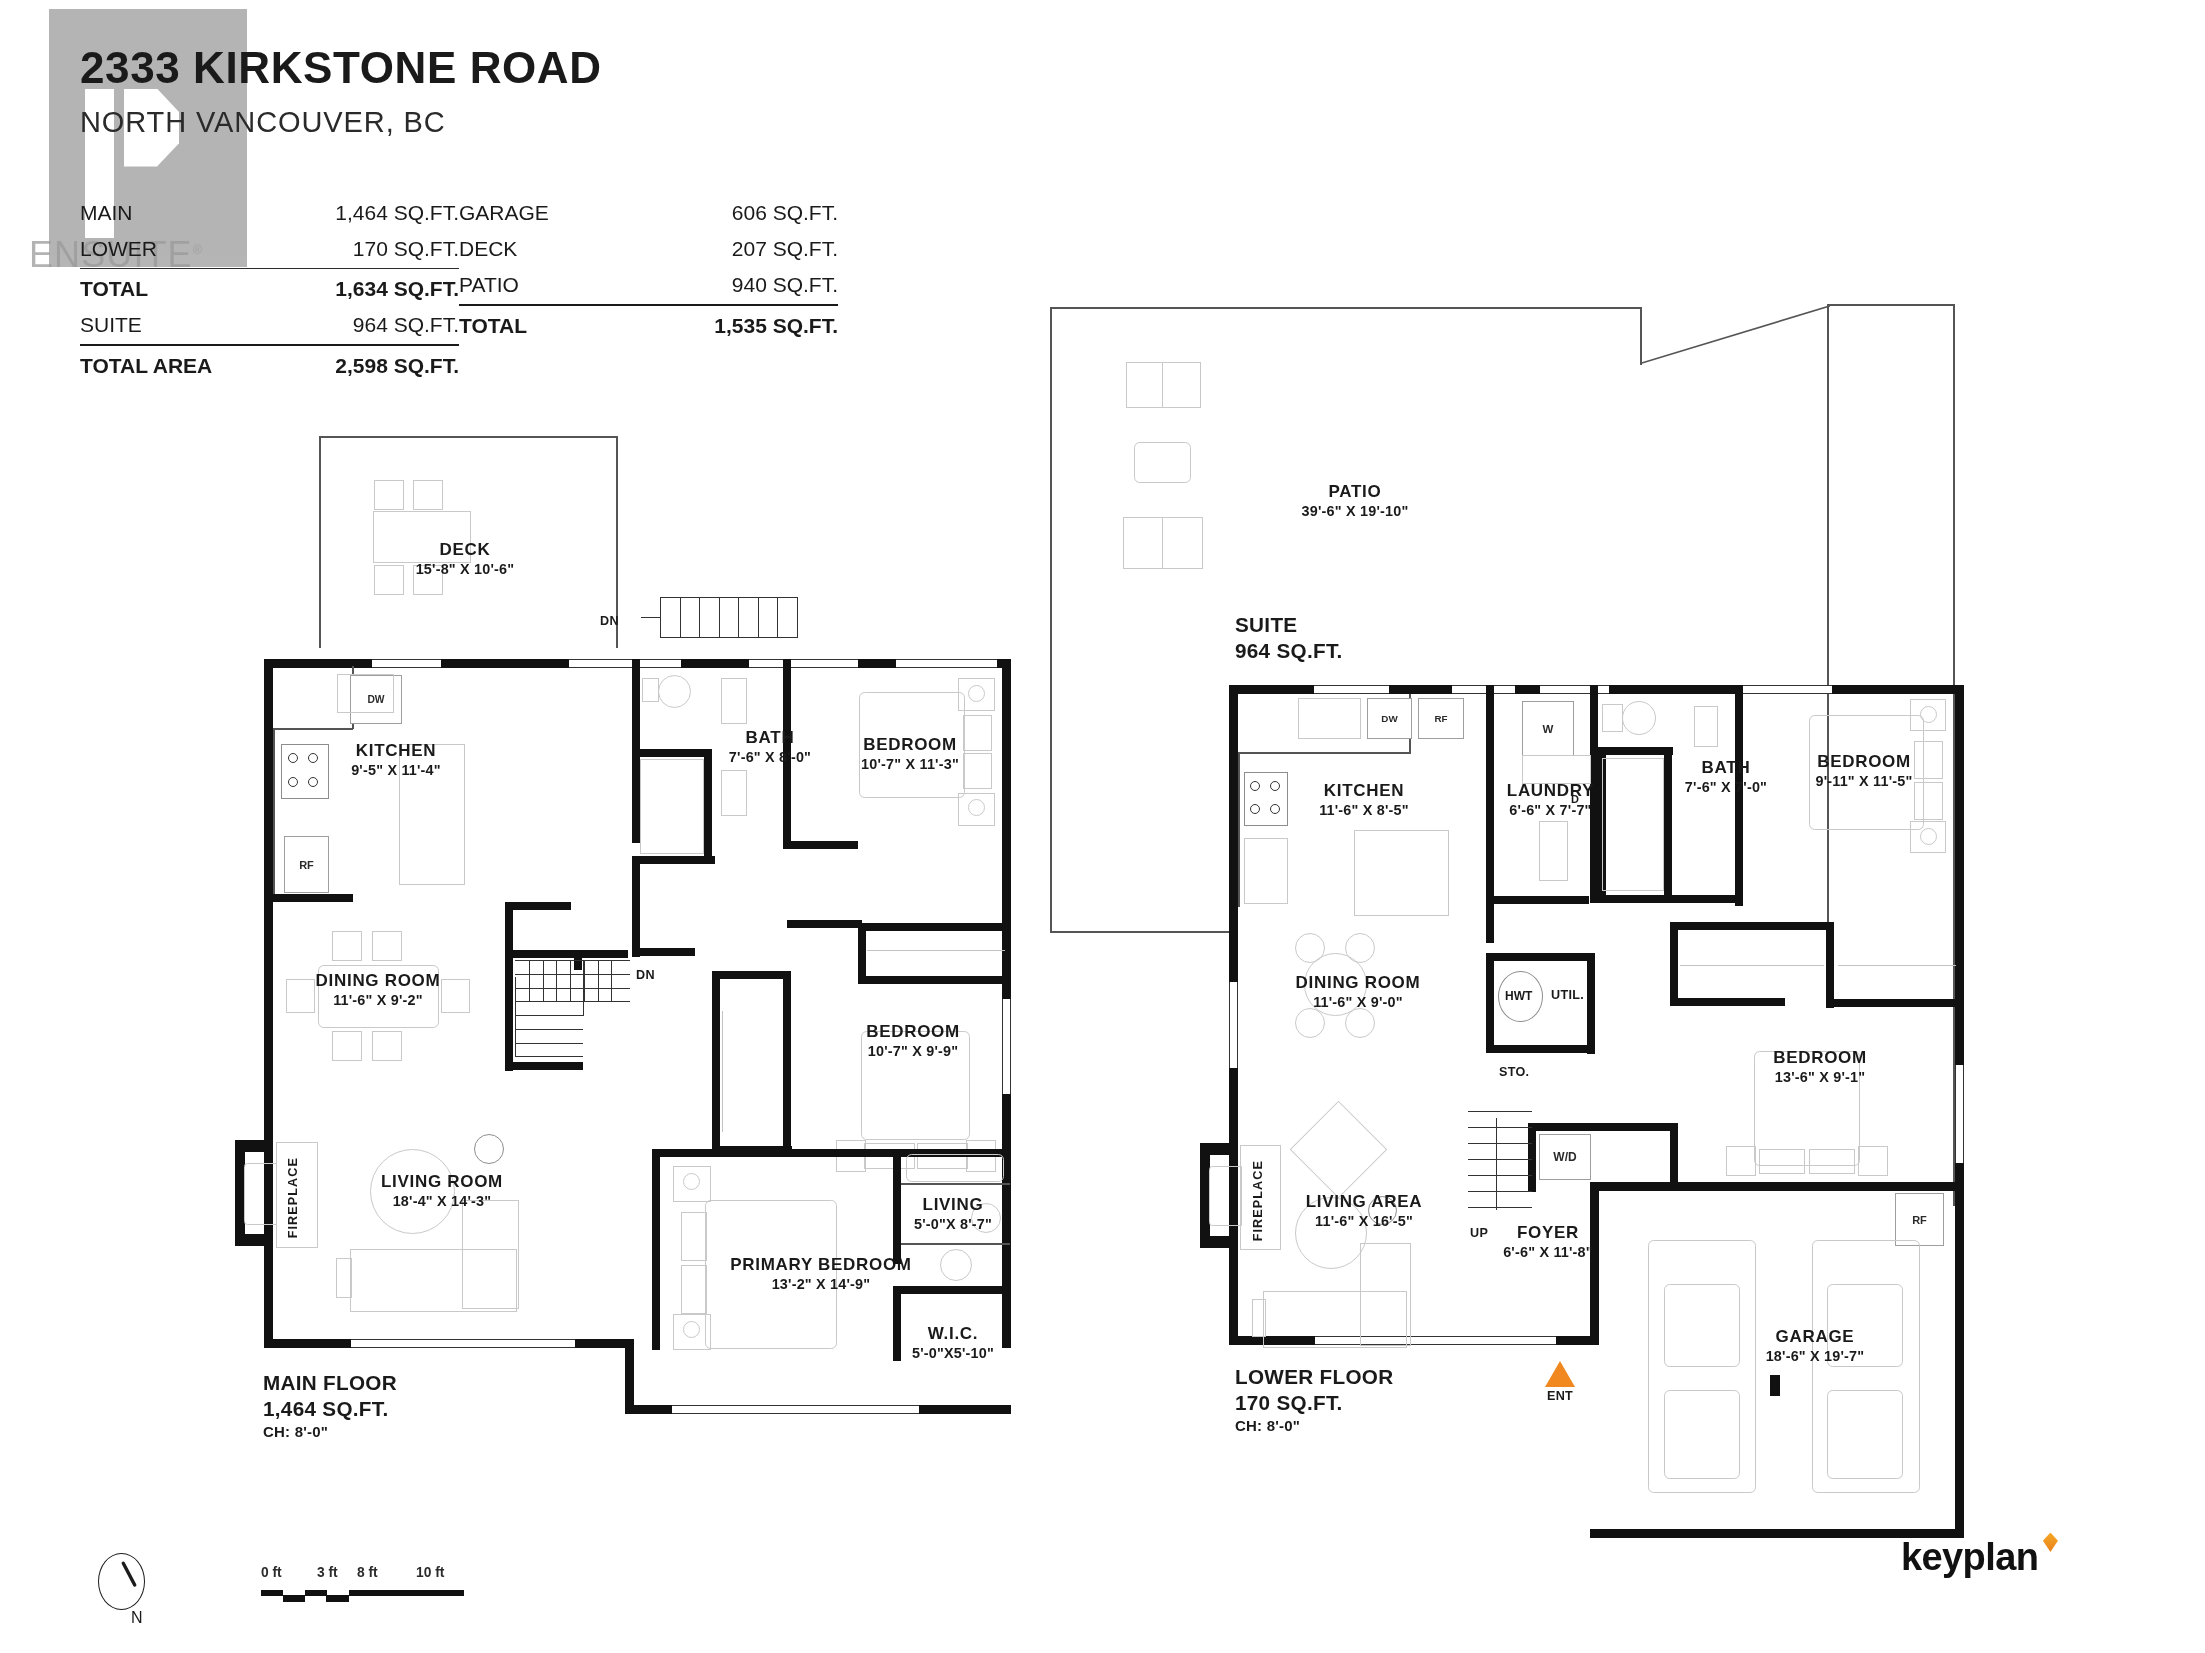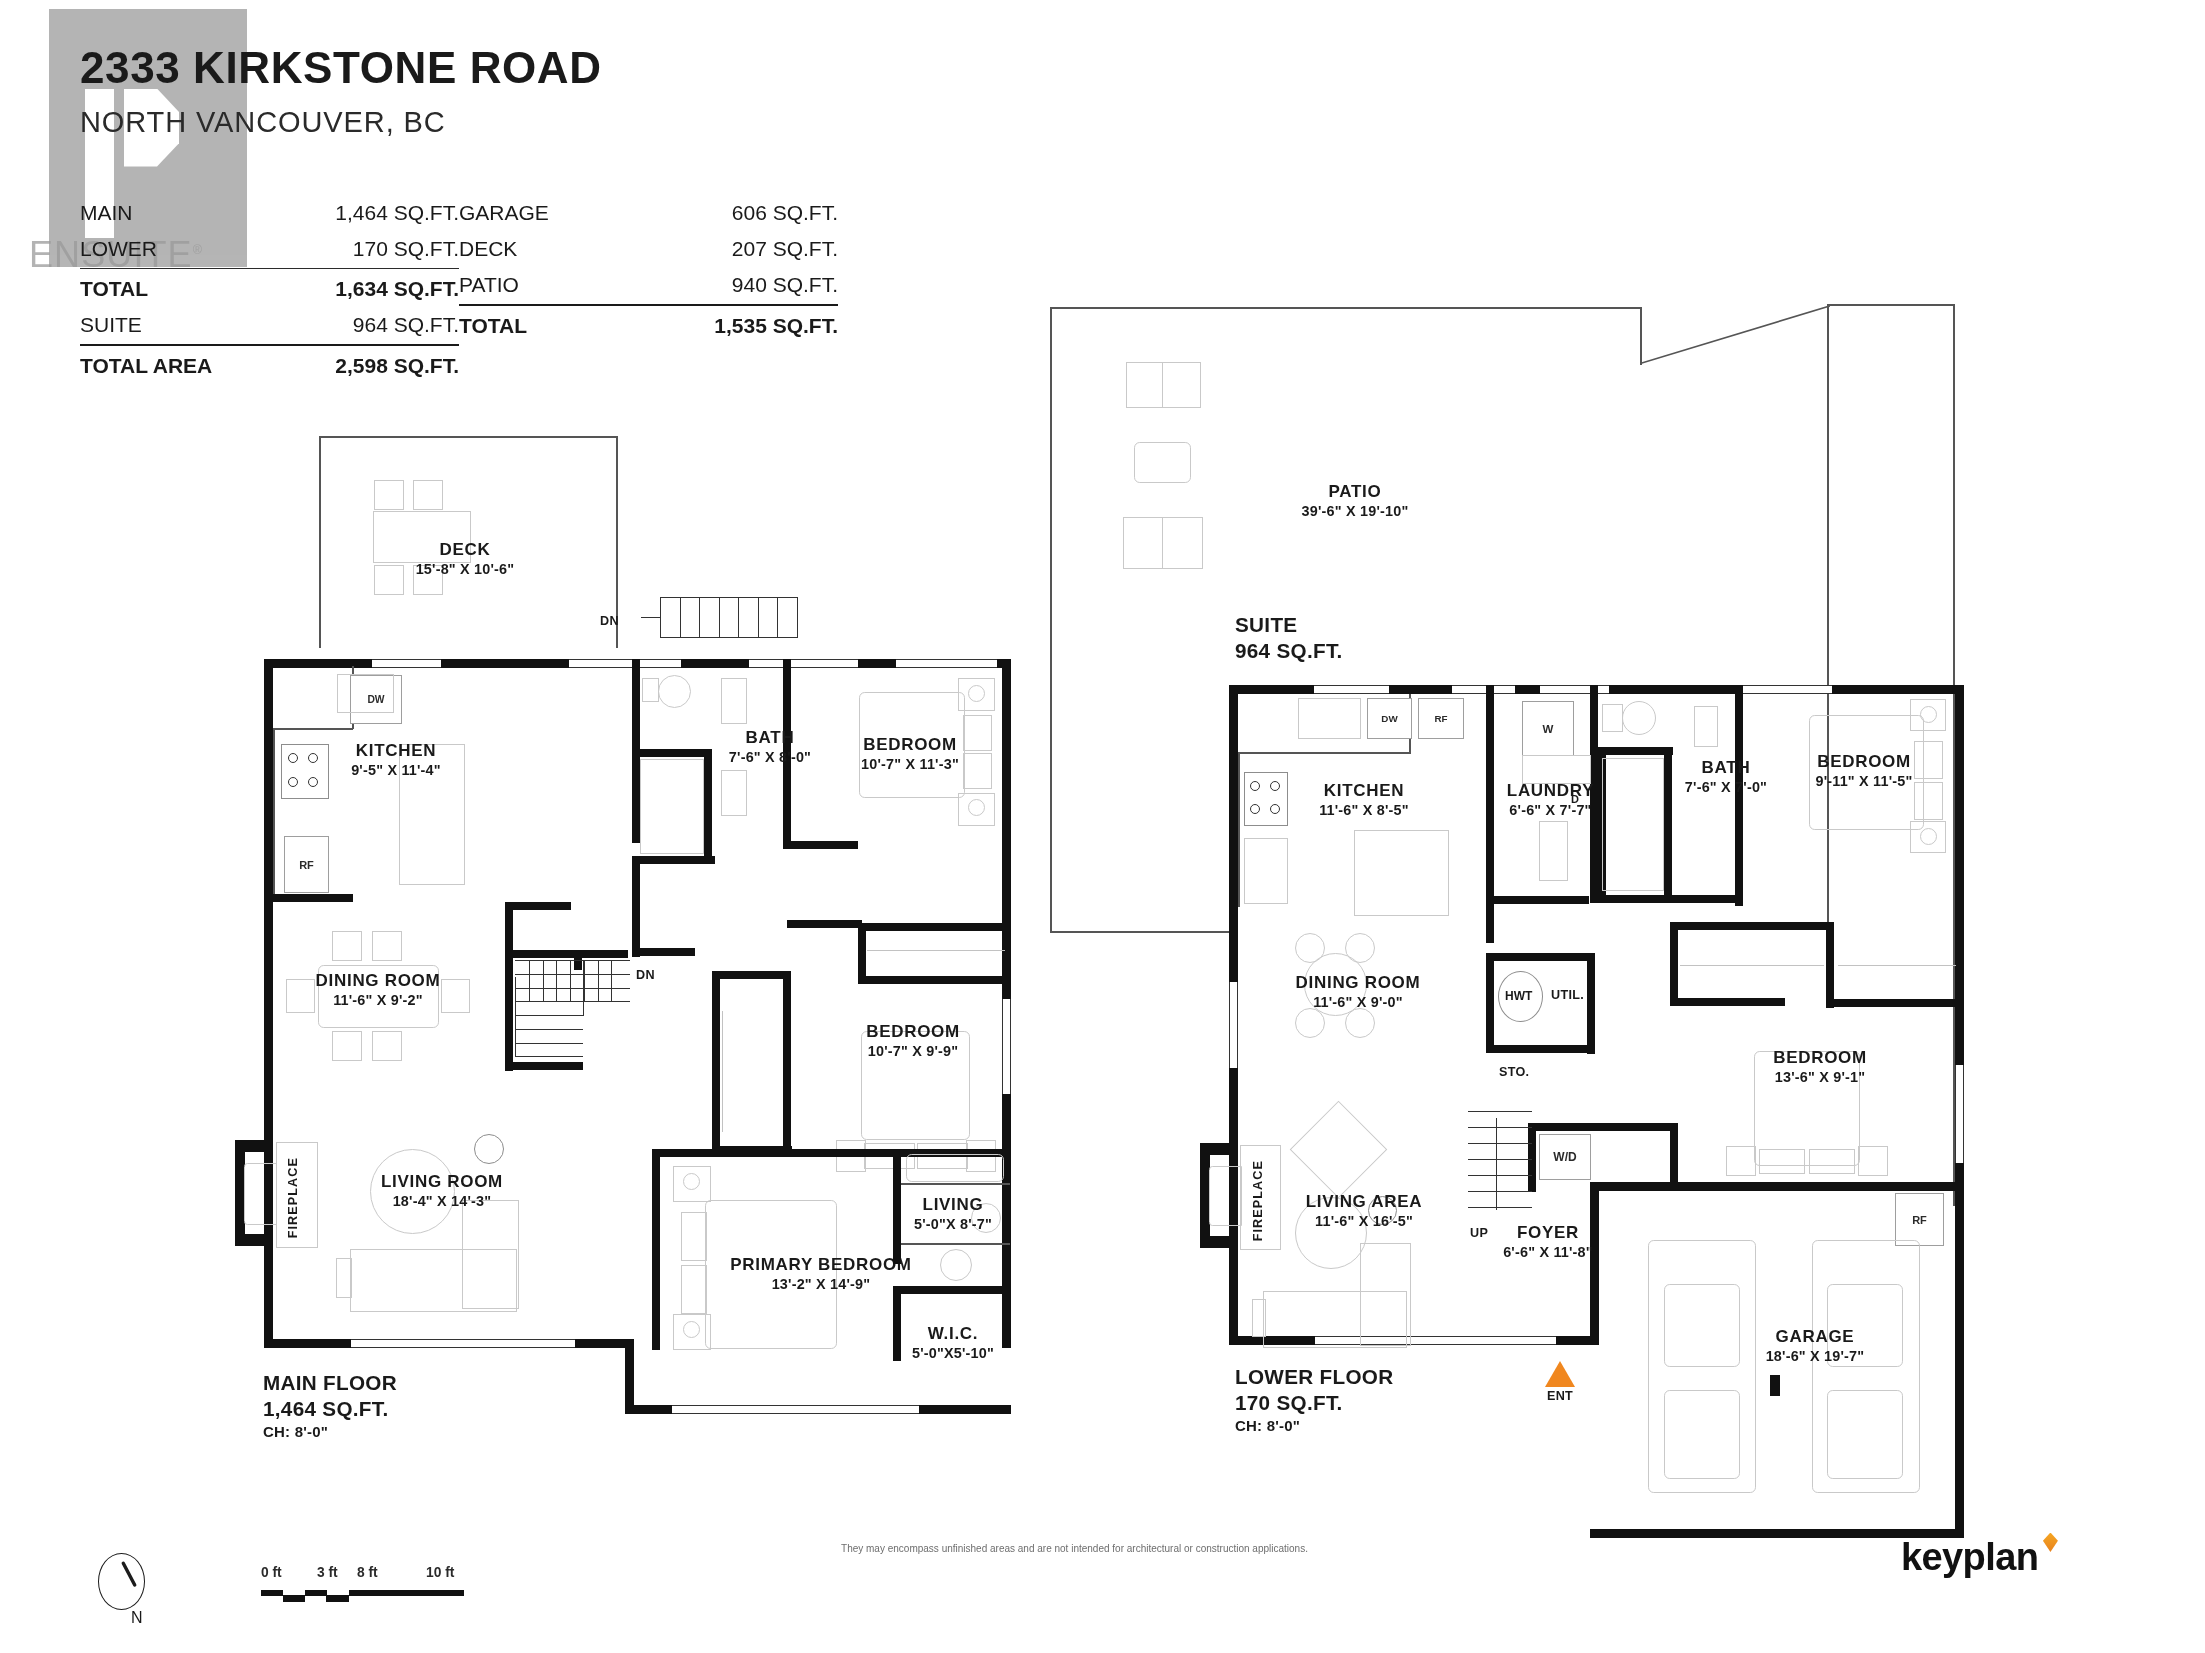--- a/index.html
+++ b/index.html
@@ -581,29 +581,28 @@
       <line x1="44" y1="18" x2="64" y2="56" stroke="#1c1c1c" stroke-width="6" stroke-linecap="round"></line>
     </svg>
   <div class="nd">N</div>
 </div>
 
 <div id="scalebar">
   <div class="tickrow">
     <span class="tl" style="left:0;">0 ft</span>
     <span class="tl" style="left:56px;">3 ft</span>
     <span class="tl" style="left:96px;">8 ft</span>
-    <span class="tl" style="left:165px;">10 ft</span>
+    <span class="tl" style="left:155px;">10 ft</span>
   </div>
   <div class="bar">
     <div class="seg" style="left:0;top:0;width:22px;"></div>
     <div class="seg" style="left:22px;top:5.2px;width:22px;"></div>
     <div class="seg" style="left:44px;top:0;width:22px;"></div>
     <div class="seg" style="left:65px;top:5.2px;width:23px;"></div>
     <div class="seg" style="left:88px;top:0;width:115px;"></div>
   </div>
 </div>
 
 <div id="disclaim">
-  <div>They may encompass unfinished areas and are not intended for architectural or construction applications.</div>
 </div>
 
 <div id="keyplan"><span>keyplan</span><span class="mark"></span></div>
 
 
 </body></html>

